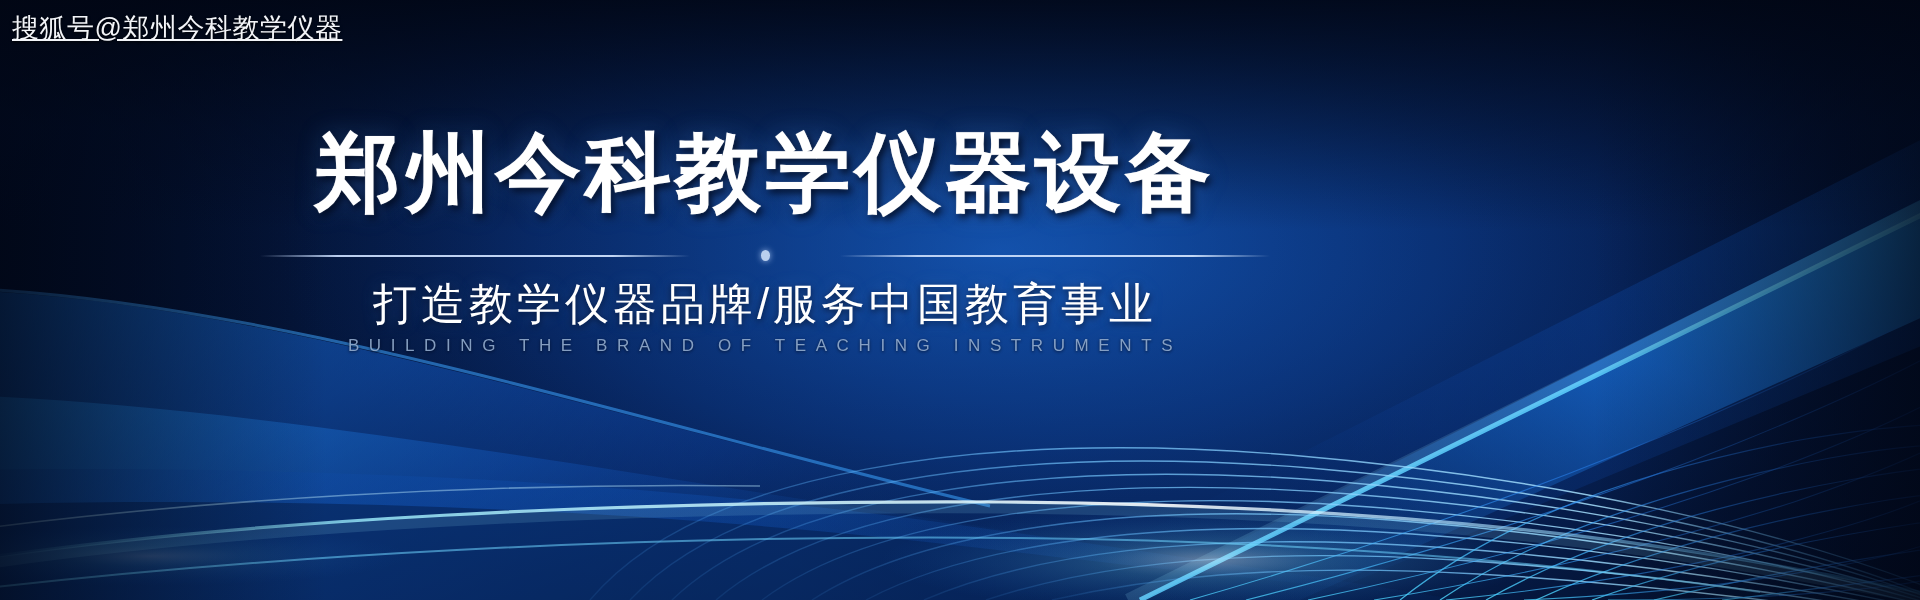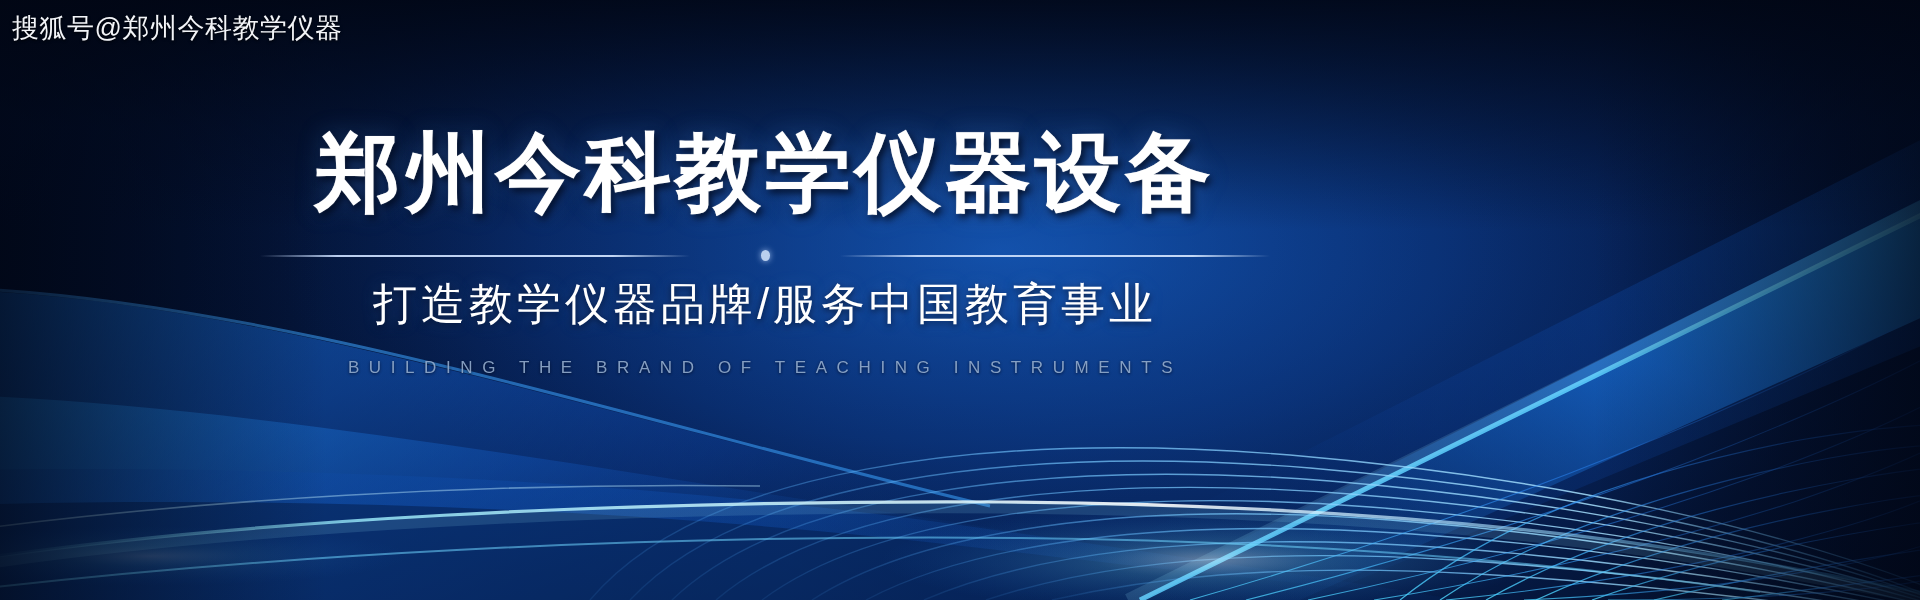--- a/index.html
+++ b/index.html
@@ -33,20 +33,21 @@
 
   
   .watermark {
     position:absolute; left:12px; top:10px;
     font-size:27px; line-height:1.35;
     color:#f2f4f8;
     letter-spacing:.5px;
     text-shadow:0 1px 3px rgba(0,0,0,.85);
     white-space:nowrap;
     z-index:40;
+    text-decoration:underline;
   }
 
   
   .content {
     position:absolute; left:0; top:0; width:1530px; height:600px;
     display:flex; flex-direction:column; align-items:center;
     z-index:30;
   }
   .main-title {
     margin-top:126px;
@@ -82,21 +83,21 @@
   .sub-cn {
     margin-top:15px;
     font-size:44px;
     line-height:1.2;
     color:#ffffff;
     letter-spacing:4px;
     white-space:nowrap;
     text-shadow:0 2px 6px rgba(2,12,38,.8), 0 0 16px rgba(110,175,255,.25);
   }
   .sub-en {
-    margin-top:27px;
+    margin-top:5px;
     font-size:17px;
     letter-spacing:9.6px;
     color:#8fa8c9;
     white-space:nowrap;
     opacity:.92;
     text-shadow:0 1px 3px rgba(2,10,30,.8);
   }
 </style>
 </head>
 <body>

